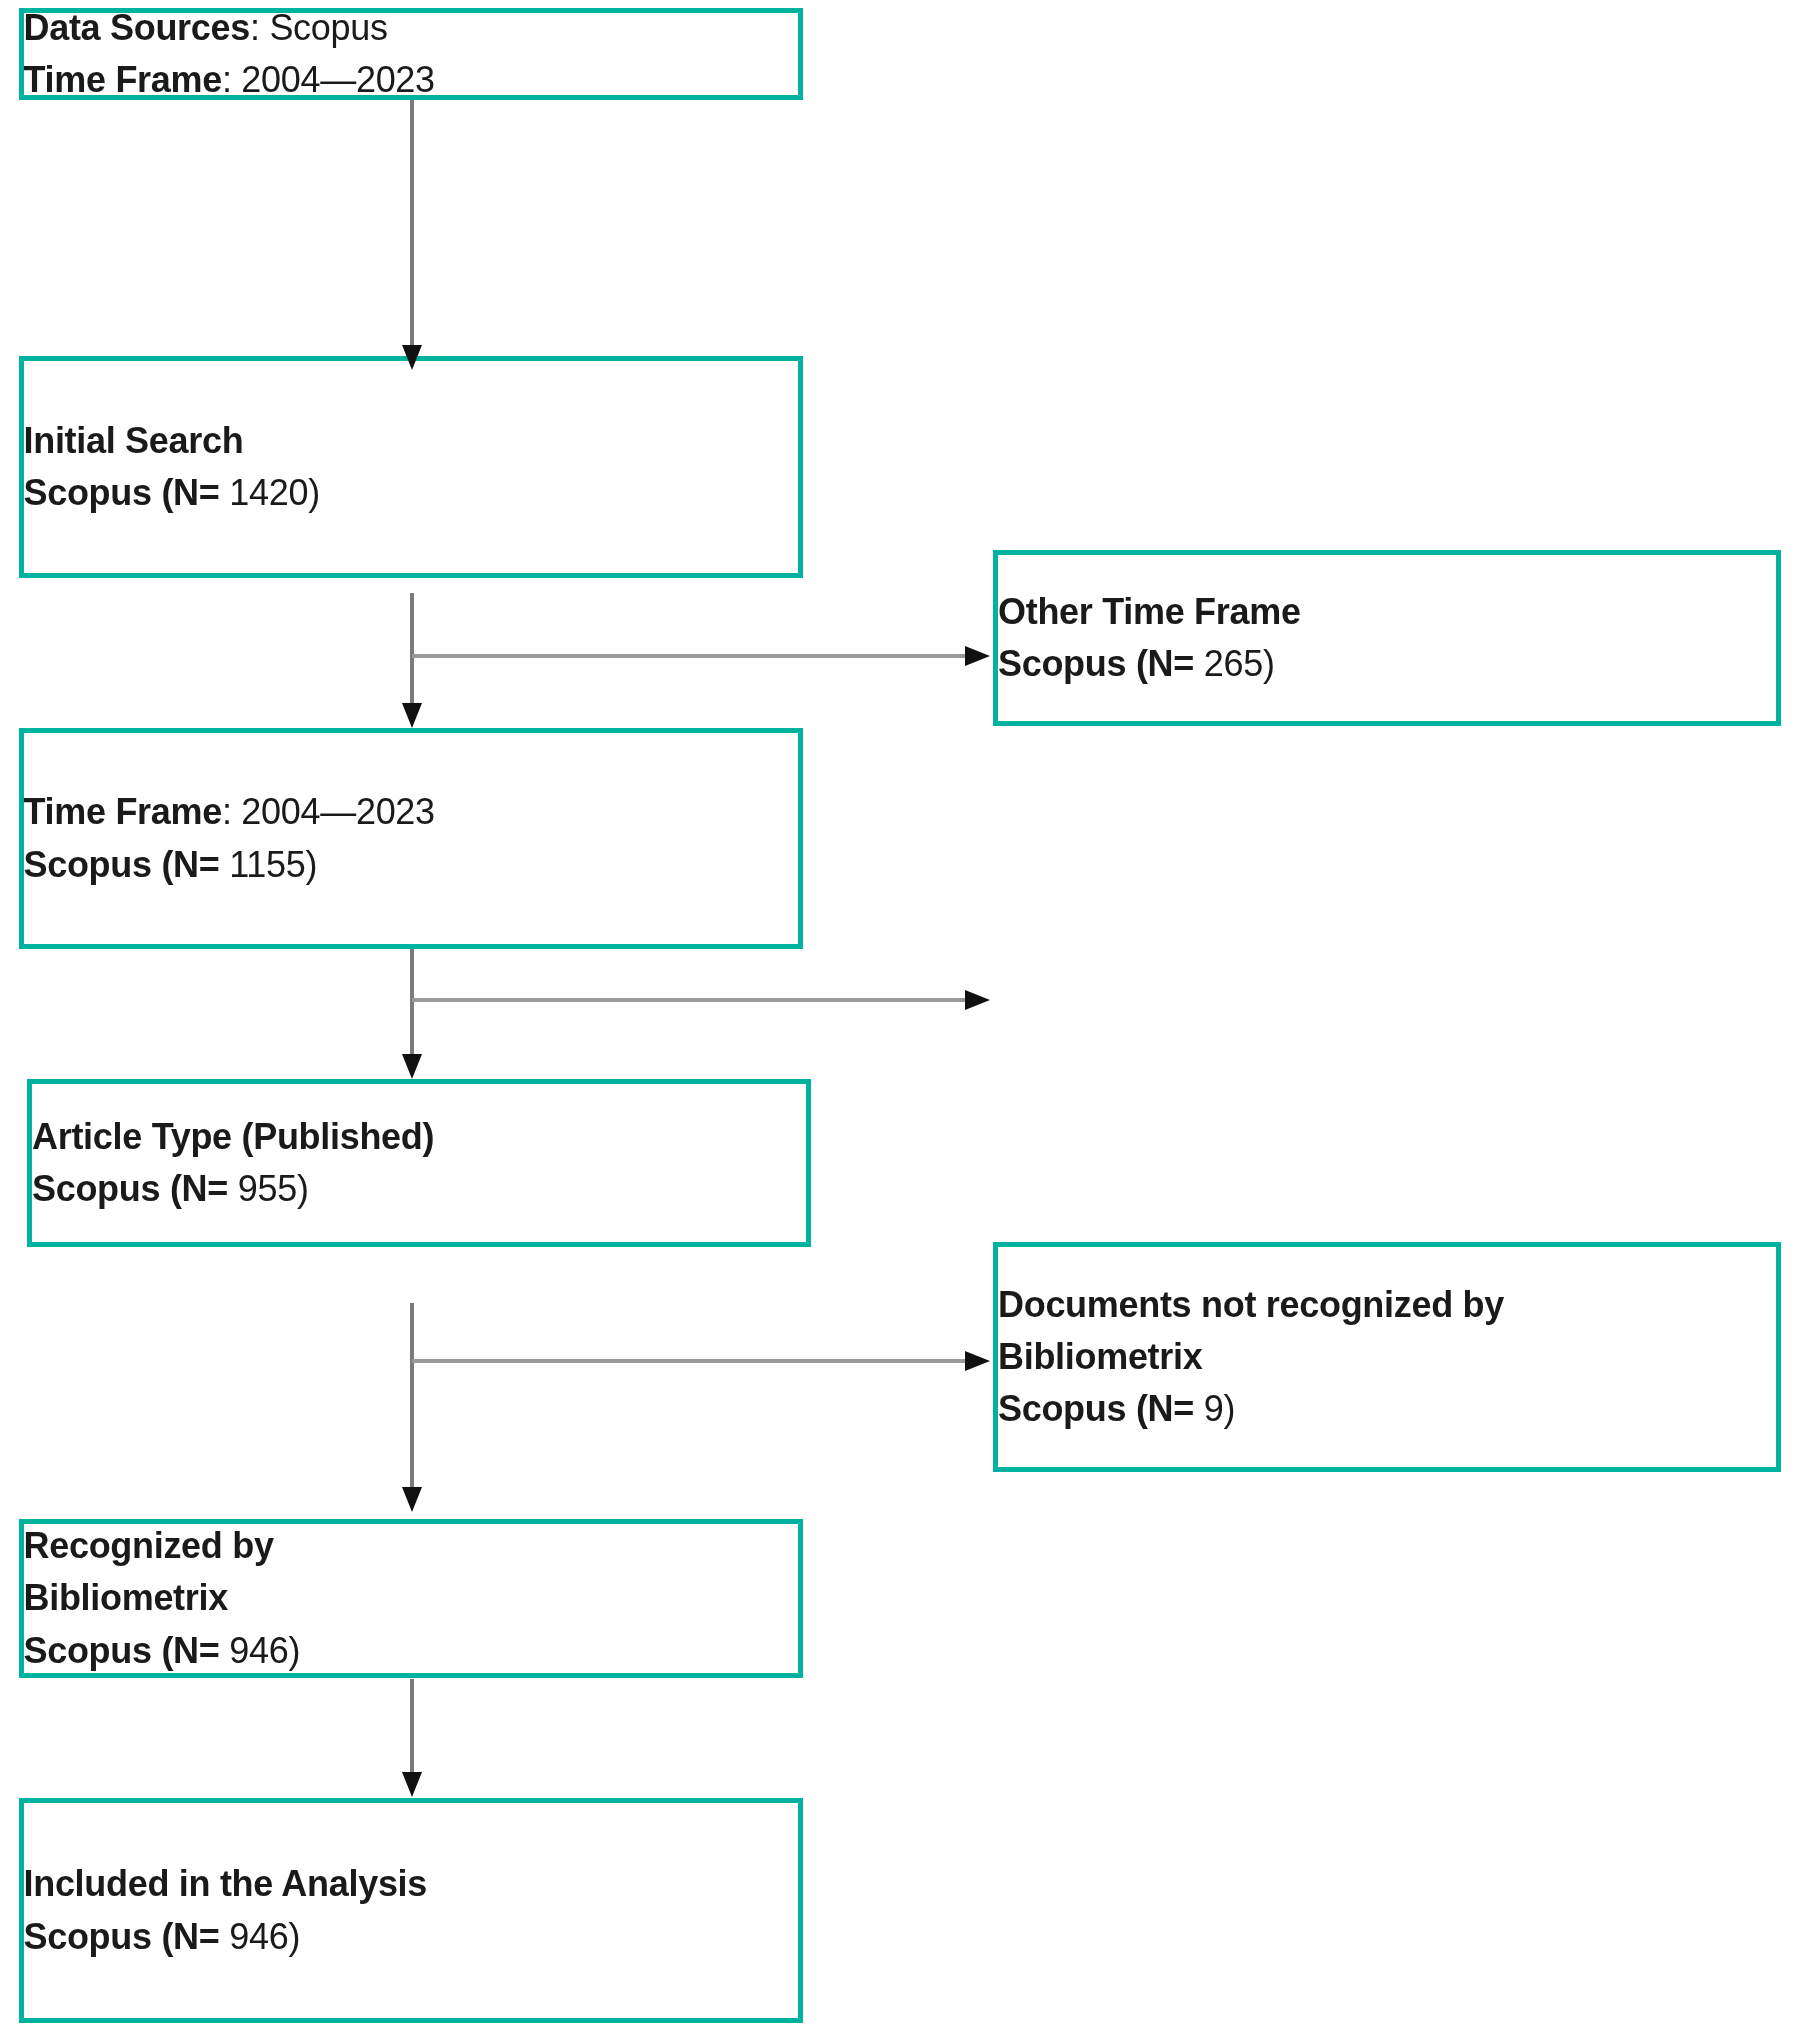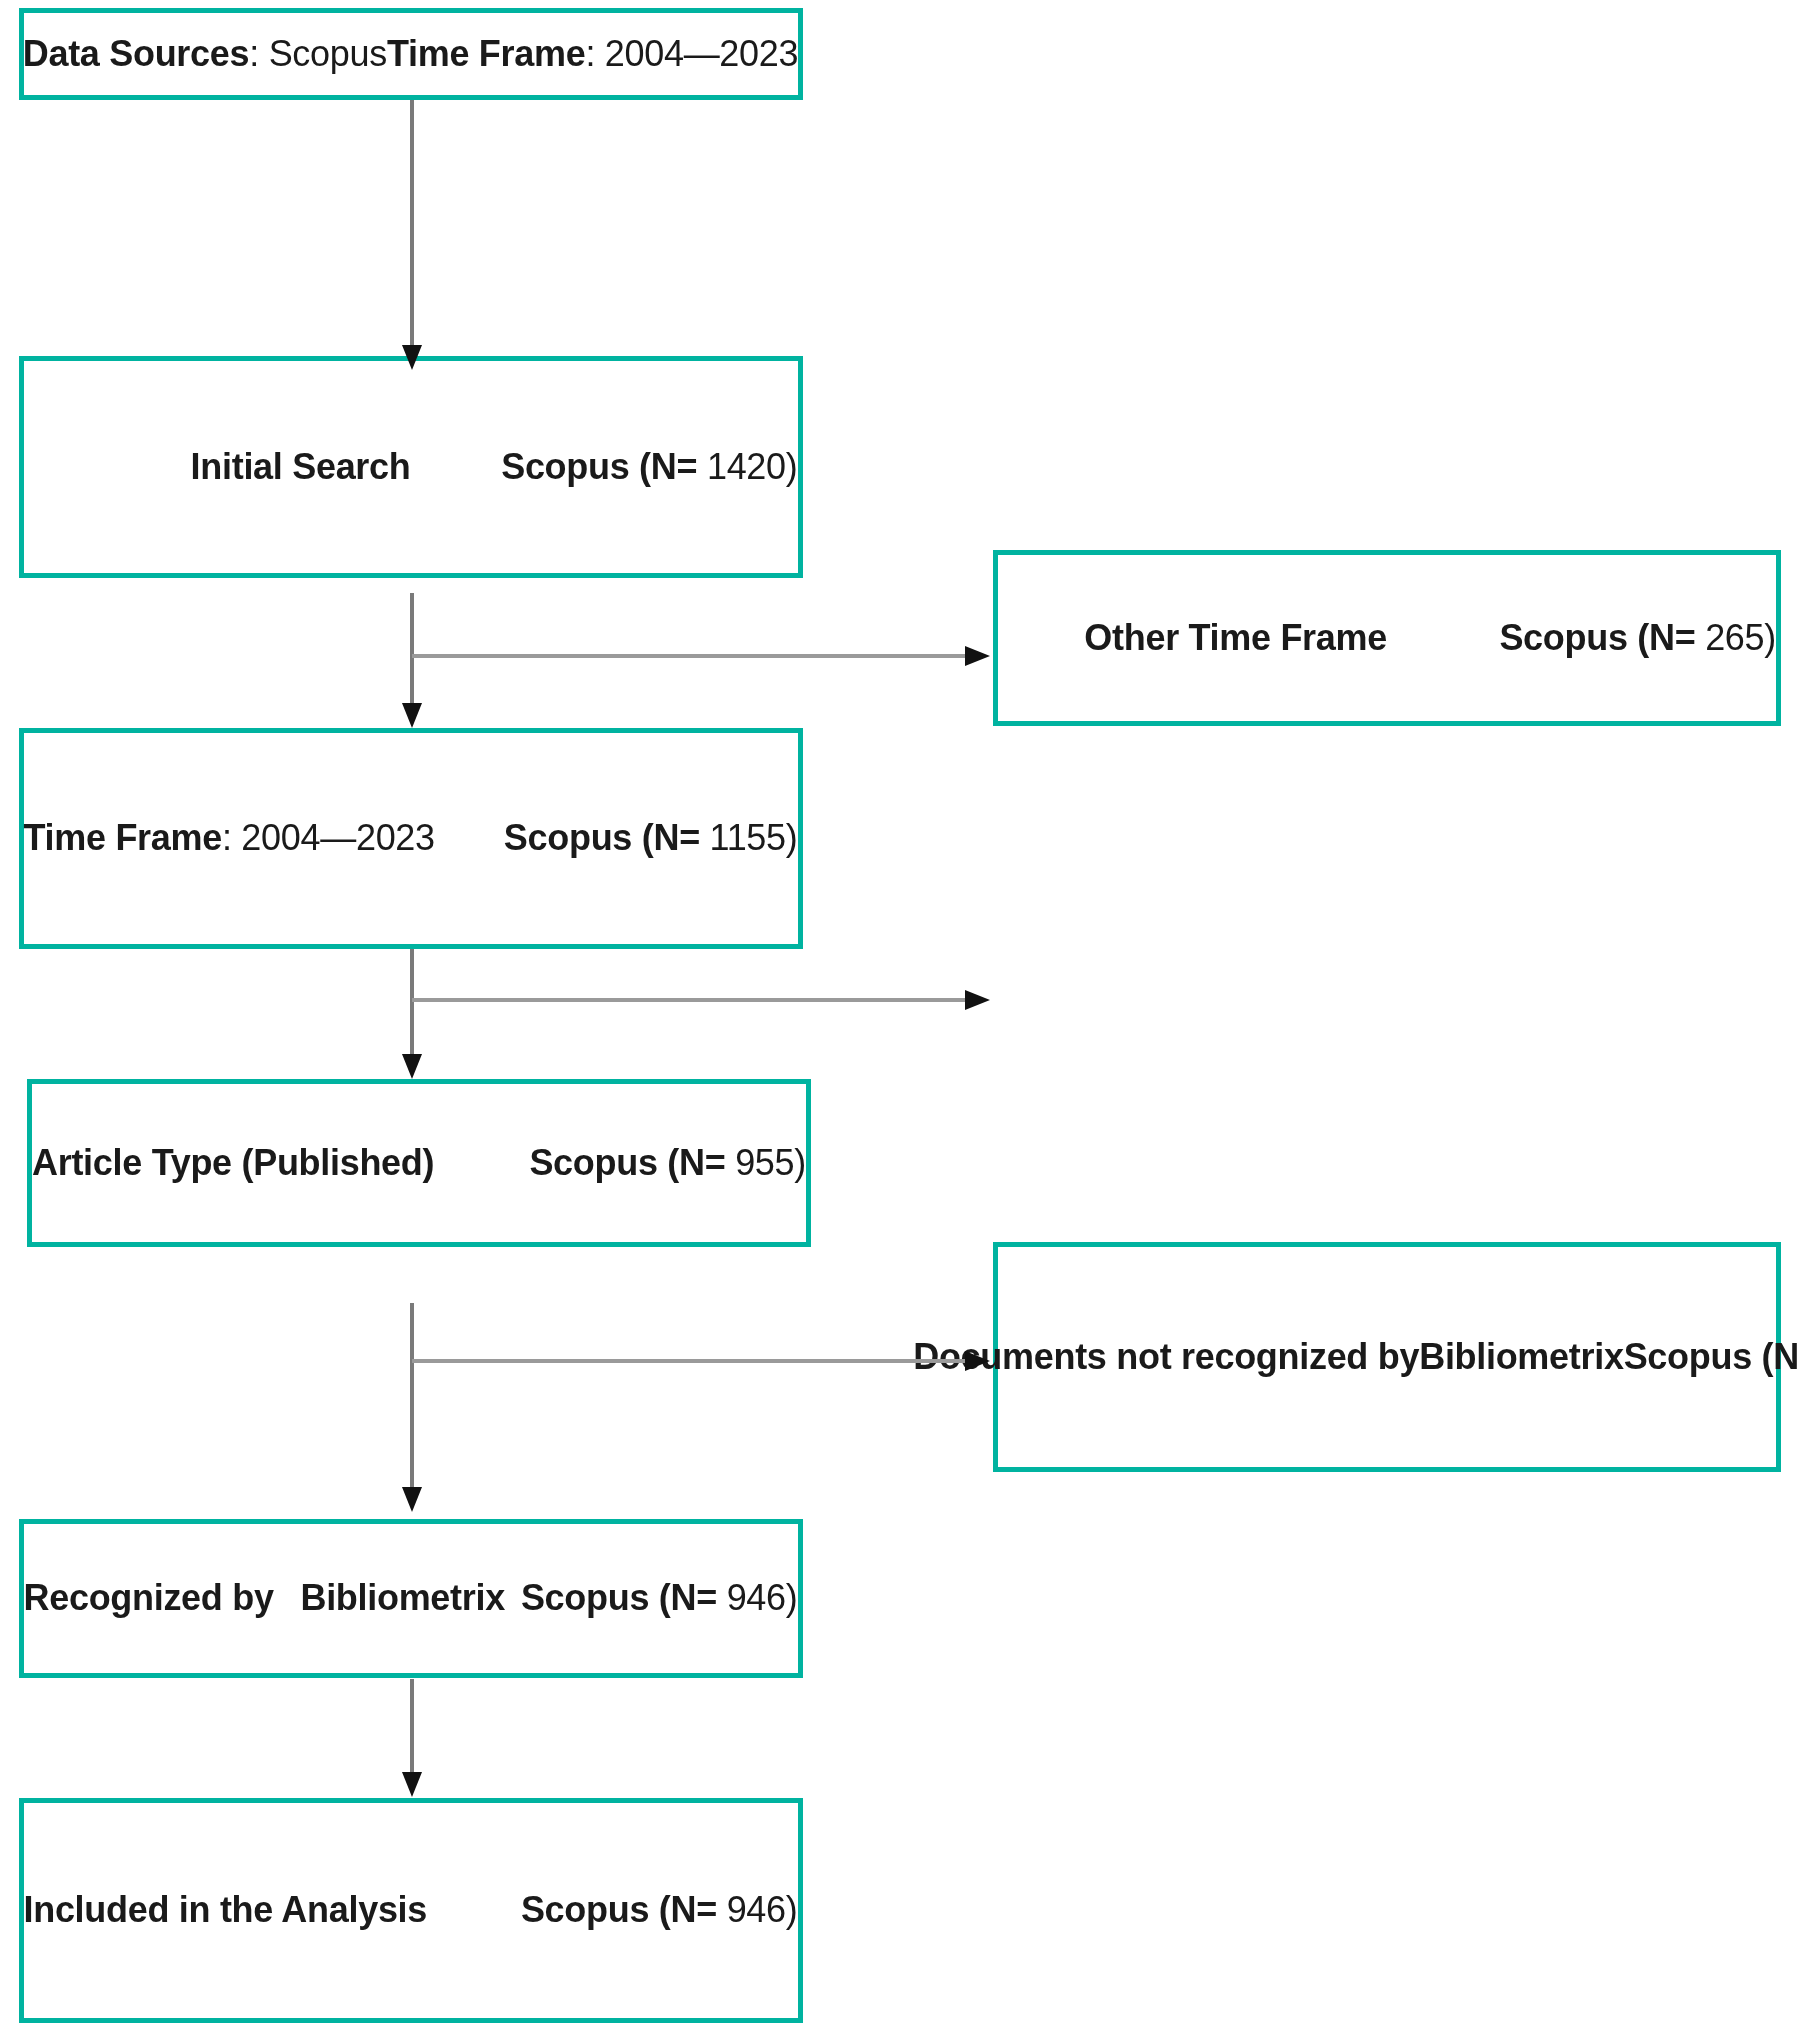--- a/index.html
+++ b/index.html
@@ -18,24 +18,24 @@
     background: #ffffff;
     overflow: hidden;
   }
 
   .node {
     position: absolute;
     box-sizing: border-box;
     background: #ffffff;
     border: 5.2px solid #00b3a0;
     display: flex;
-    flex-direction: row;
+    flex-direction: column;
     align-items: center;
     justify-content: center;
-    text-align: right;
+    text-align: left;
   }
 
   .node .line {
     display: block;
     width: 100%;
     font-size: 36px;
     font-weight: bold;
     line-height: 1.45;
     letter-spacing: -0.3px;
     color: #1a1a1a;
@@ -90,21 +90,21 @@
   <div class="node" style="left:18.5px; top:728px; width:784px; height:221px;">
     <span class="line"><b>Time Frame</b><span class="reg">: 2004—2023</span></span>
     <span class="line"><b>Scopus (N=</b><span class="reg"> 1155)</span></span>
   </div>
 
   <div class="node" style="left:27px; top:1079px; width:784px; height:168px;">
     <span class="line">Article Type (Published)</span>
     <span class="line"><b>Scopus (N=</b><span class="reg"> 955)</span></span>
   </div>
 
-  <div class="node" style="left:18.5px; top:1519px; width:784px; height:159px;gap:16px;">
+  <div class="node" style="left:18.5px; top:1519px; width:784px; height:159px;">
     <span class="line">Recognized by</span>
     <span class="line">Bibliometrix</span>
     <span class="line"><b>Scopus (N=</b><span class="reg"> 946)</span></span>
   </div>
 
   <div class="node" style="left:18.5px; top:1798px; width:784px; height:225px;">
     <span class="line">Included in the Analysis</span>
     <span class="line"><b>Scopus (N=</b><span class="reg"> 946)</span></span>
   </div>
 

